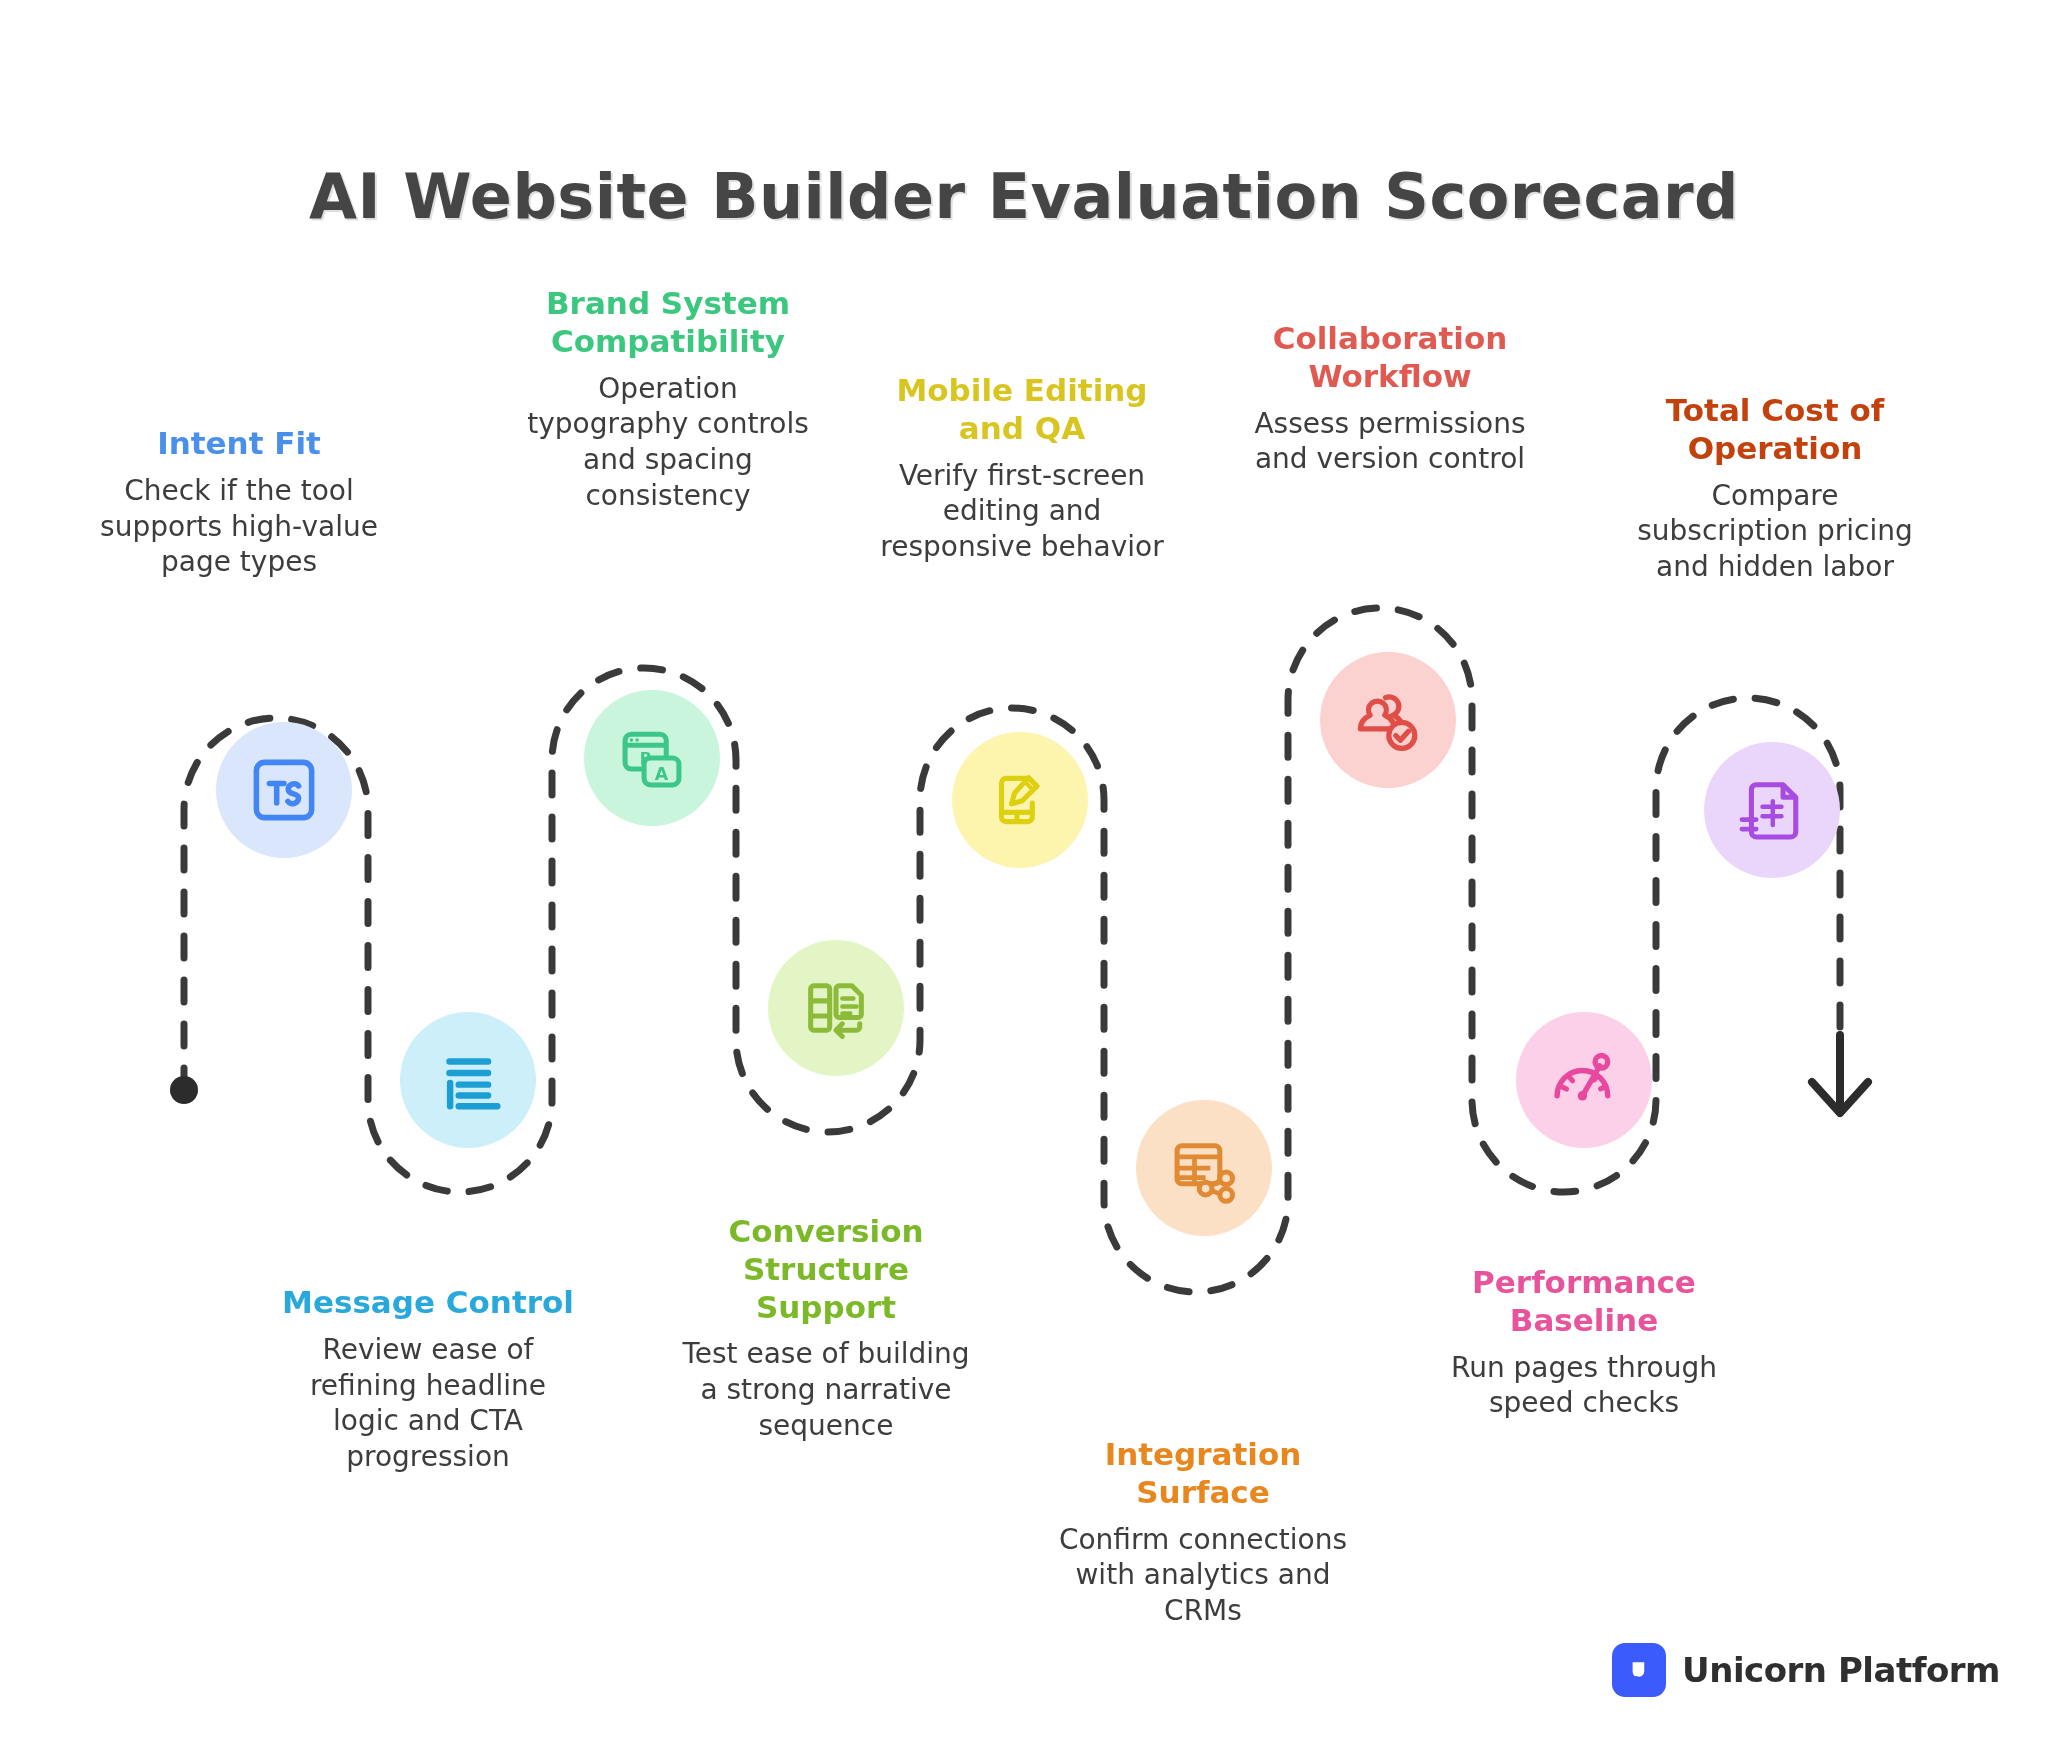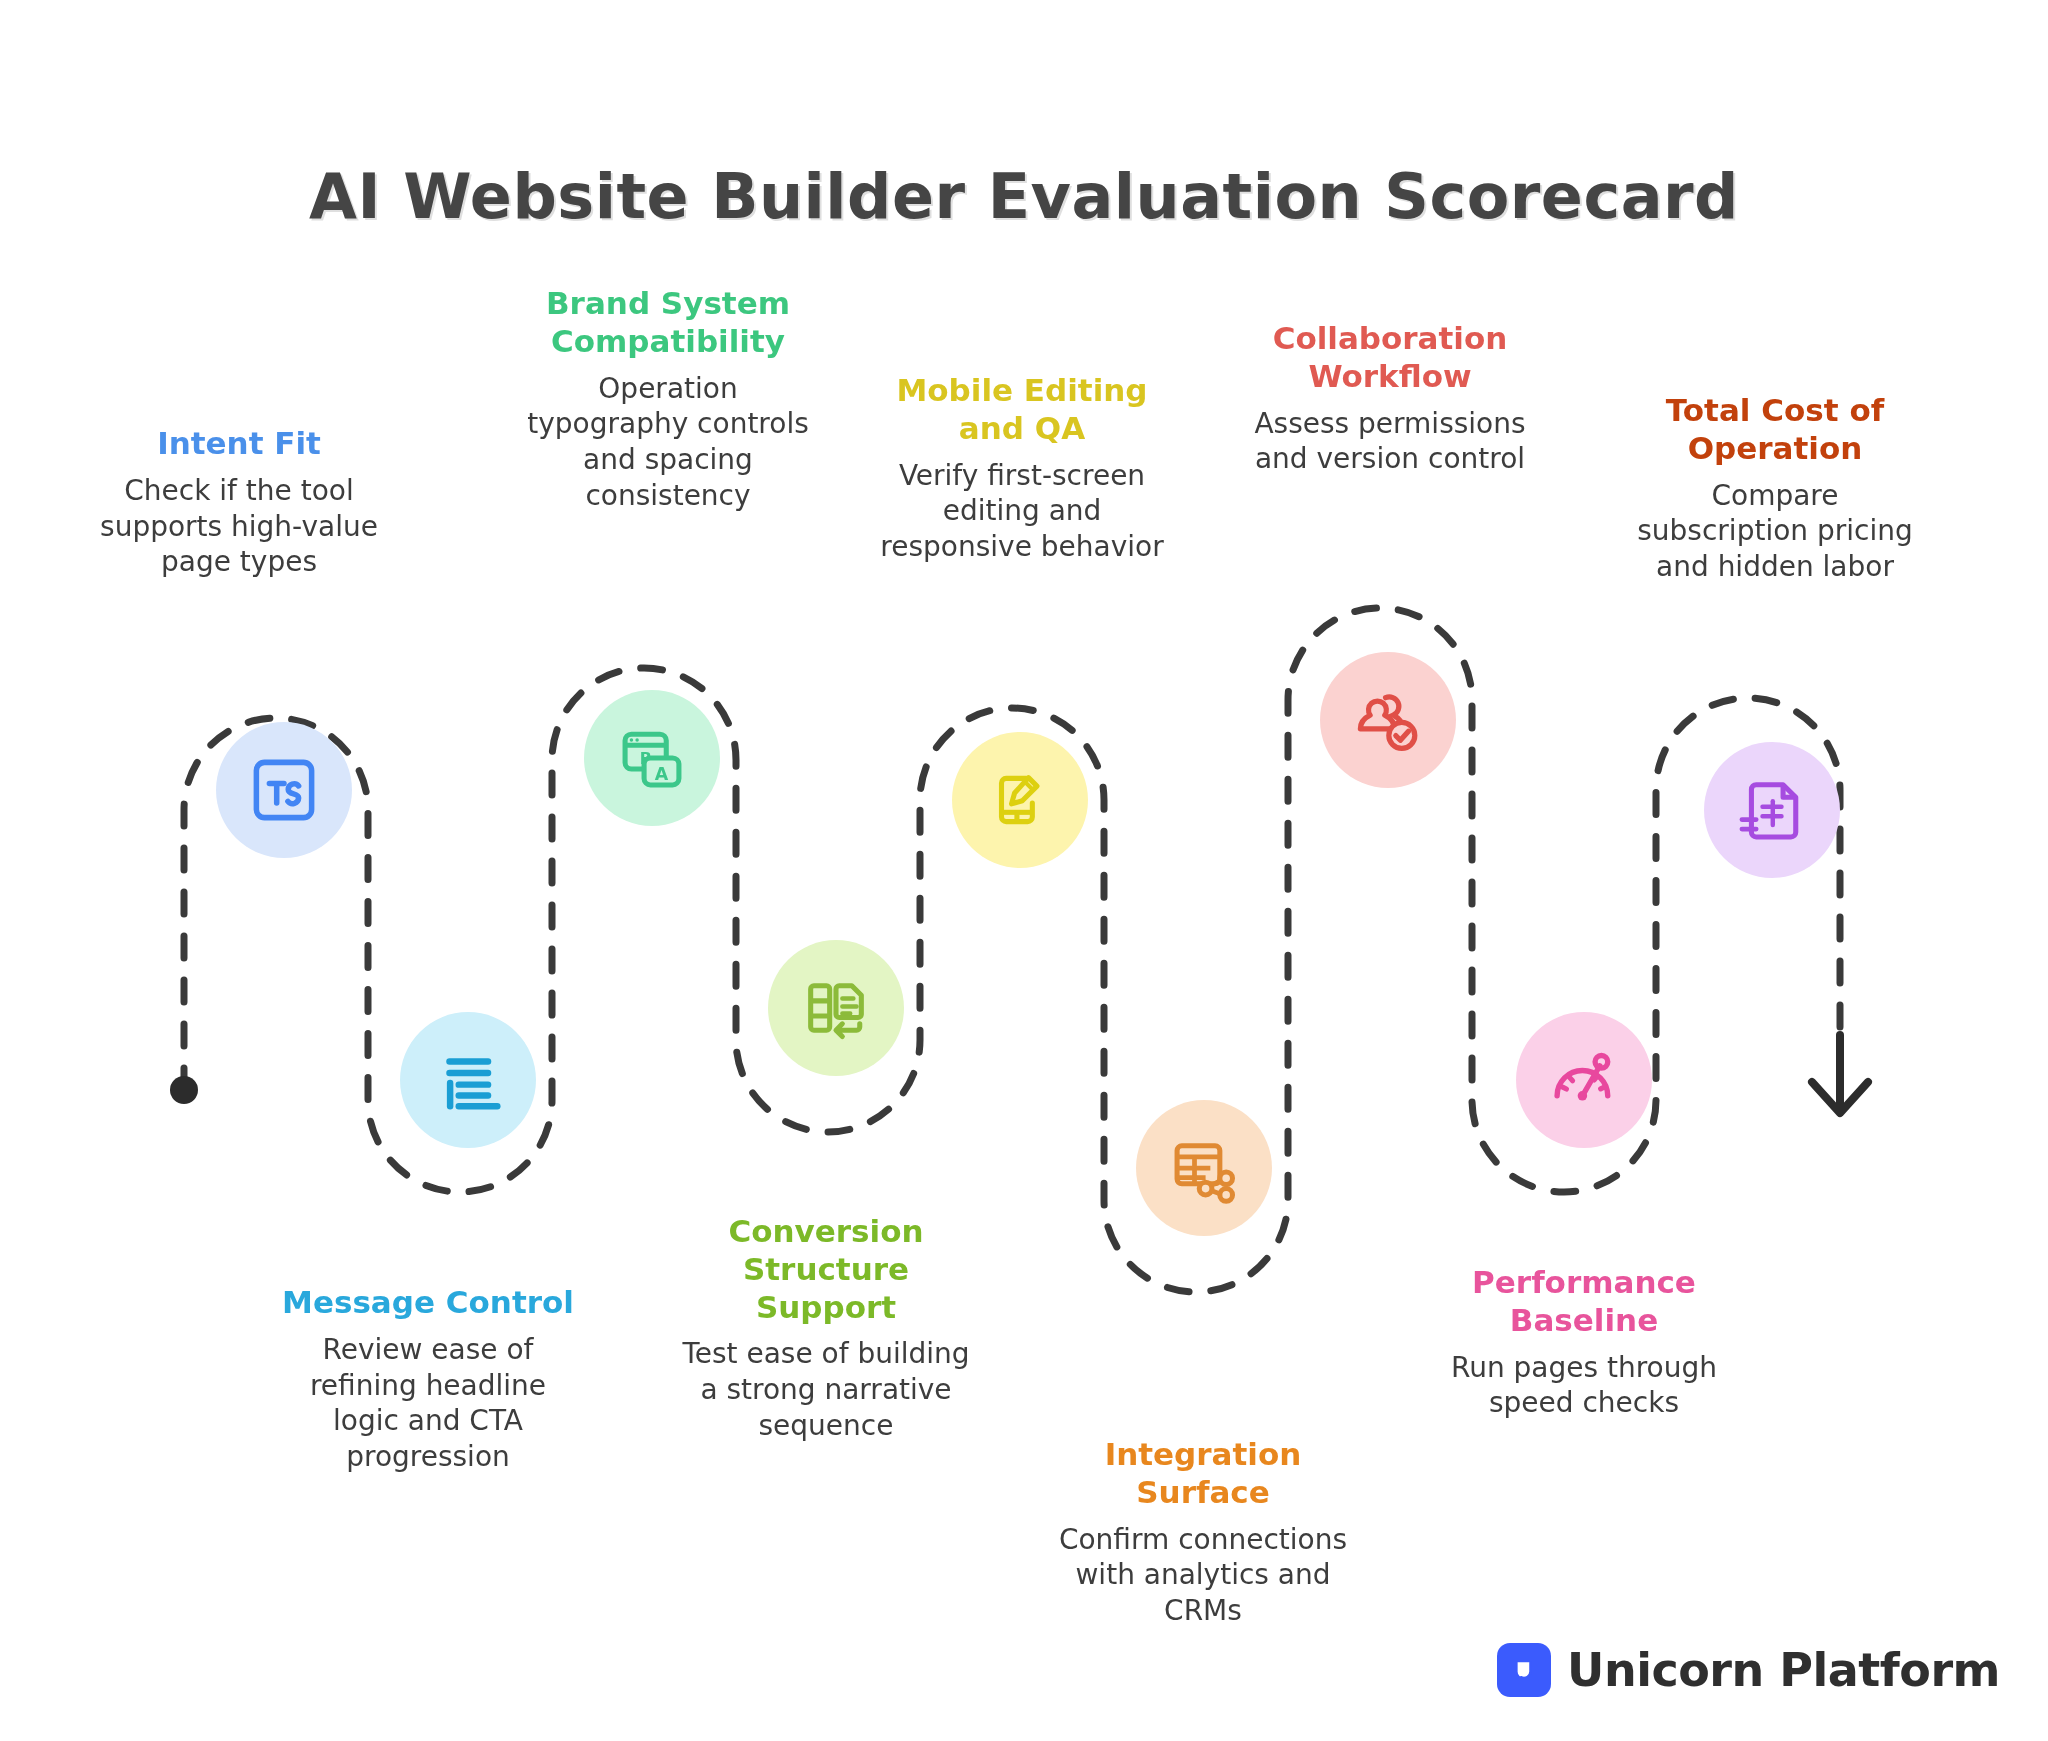--- a/index.html
+++ b/index.html
@@ -68,21 +68,21 @@
     align-items:center;
     gap:16px;
   }
   .brand-mark{
     width:54px;height:54px;border-radius:13px;
     background:#3b5bfd;
     display:flex;align-items:center;justify-content:center;
   }
   .brand-name{
     font-family:"DejaVu Sans", sans-serif;
-    font-size:46px;
+    font-size:34px;
     font-weight:bold;
     color:#2f2f2f;
     letter-spacing:-0.5px;
   }
 </style>
 </head>
 <body>
 
 <div id="canvas">
 

